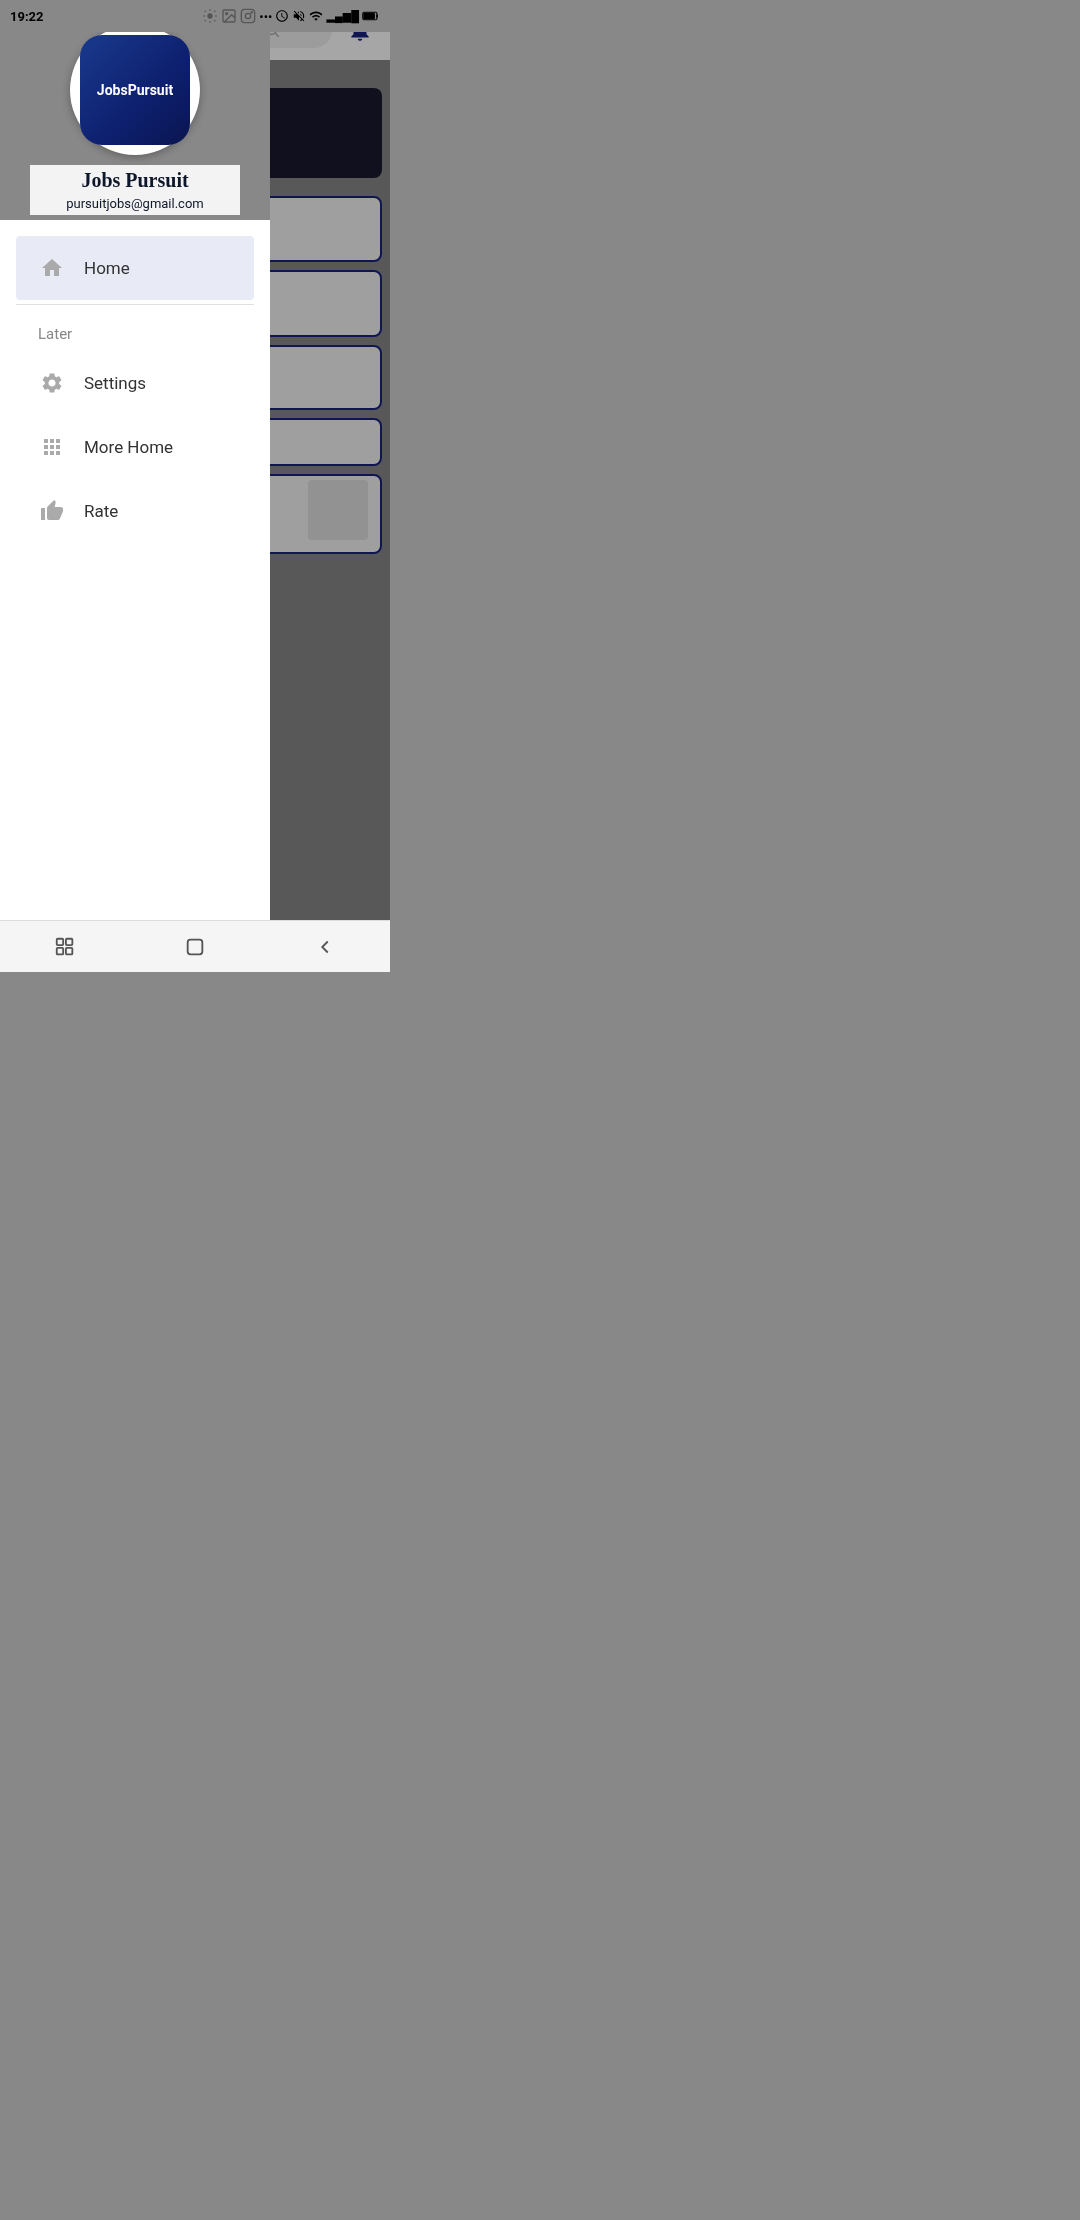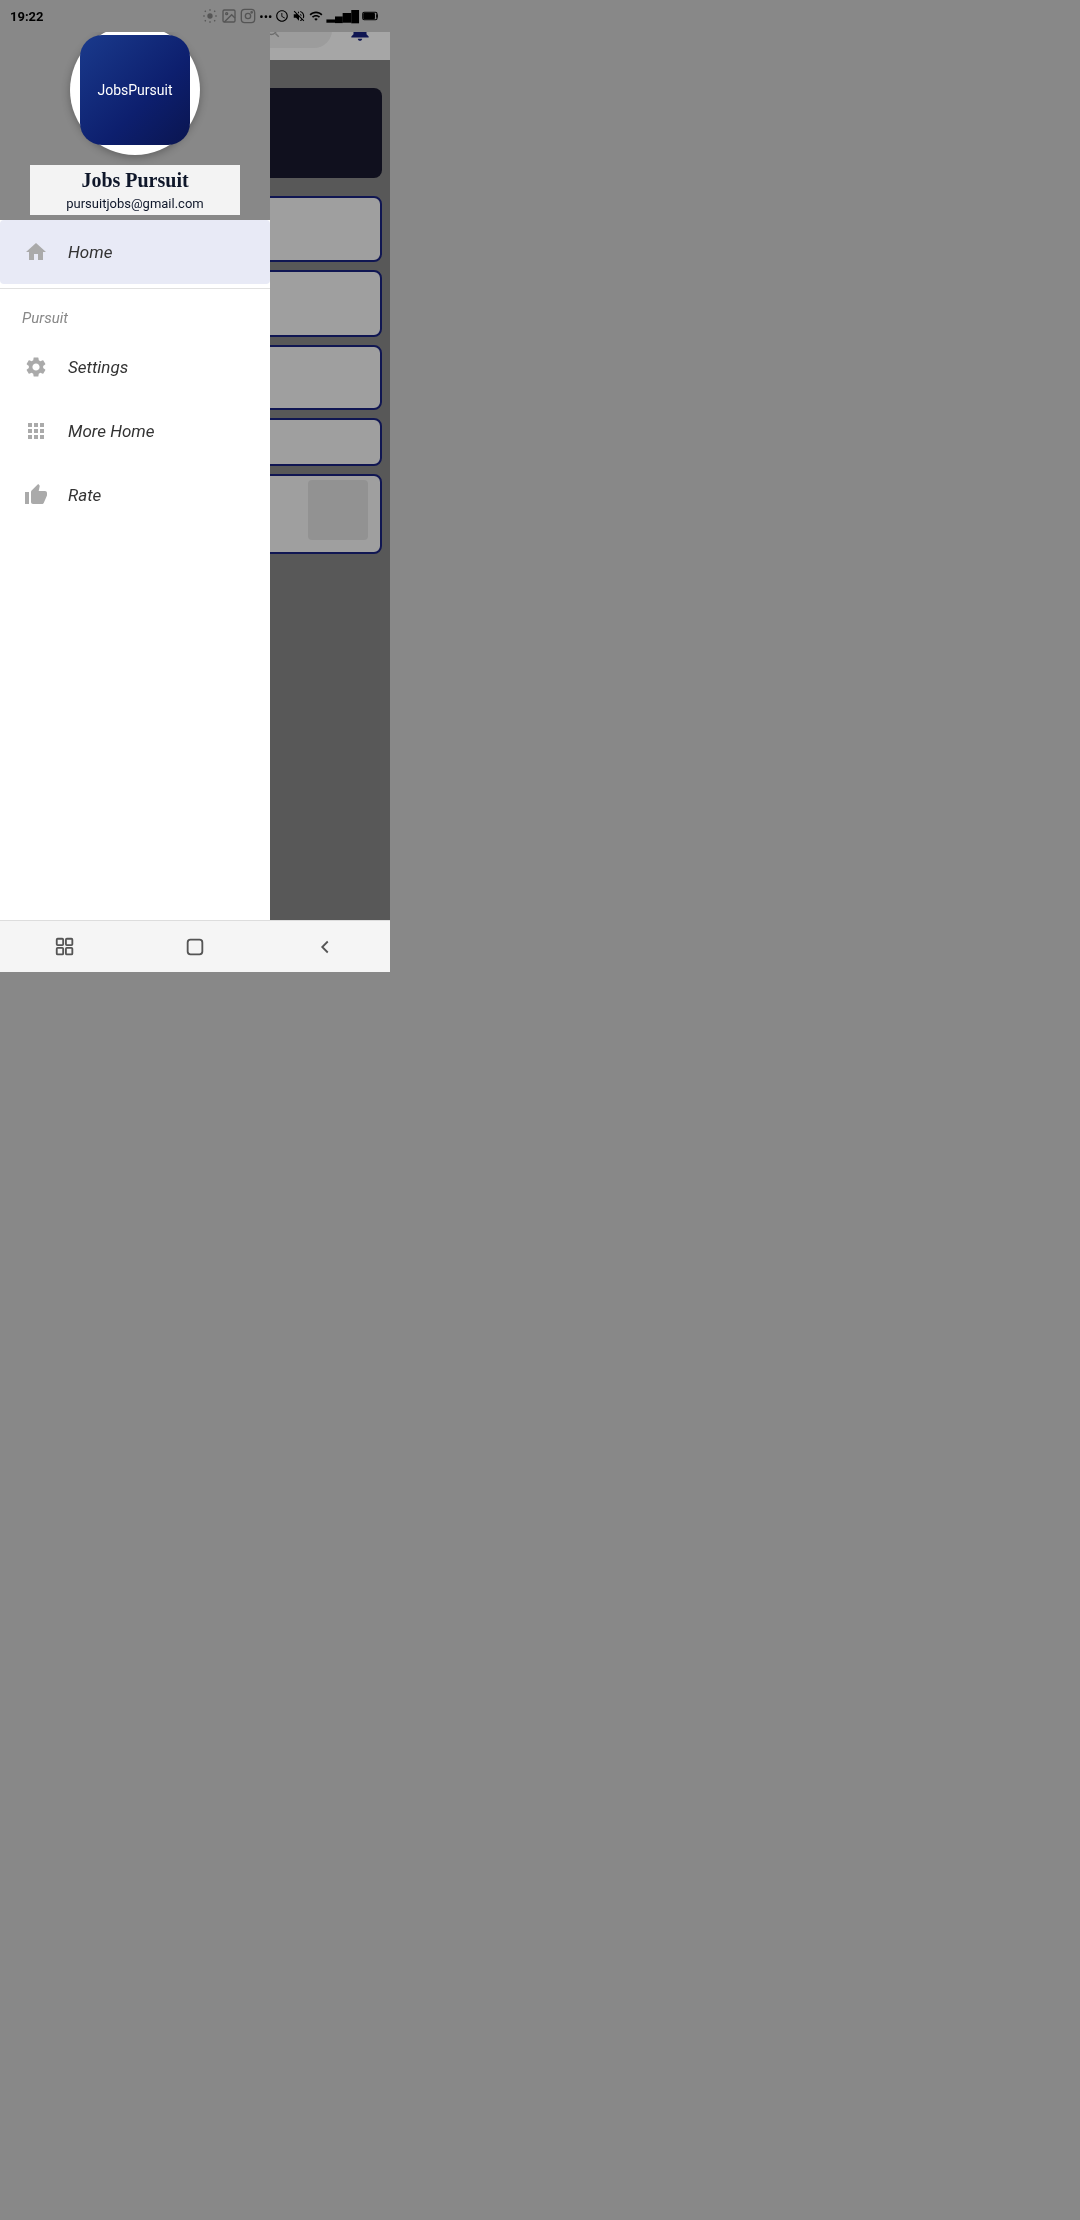--- a/index.html
+++ b/index.html
@@ -178,21 +178,21 @@
       border-radius: 22px;
       background: linear-gradient(135deg, #1a3a8c 0%, #0d1f6e 60%, #0a1550 100%);
       display: flex;
       align-items: center;
       justify-content: center;
     }
 
     .app-logo-text {
       color: #fff;
       font-size: 14px;
-      font-weight: normal;
+      font-weight: bold;
       text-align: right;
       line-height: 1.3;
     }
 
     .drawer-user-info {
       width: 210px;
       background: rgba(255,255,255,0.9);
       padding: 4px 10px;
       text-align: center;
     }
@@ -207,23 +207,22 @@
     .drawer-user-email {
       font-size: 13px;
       color: #0f172a;
       margin-top: 4px;
     }
 
     
     .drawer-menu {
       flex: 1;
       background: #fff;
-      padding: 0;
+      padding: 16px;
       overflow-y: auto;
-      font-style: italic;
     }
 
     .menu-item {
       display: flex;
       align-items: center;
       padding: 18px 22px;
       gap: 18px;
       cursor: pointer;
       border-radius: 4px;
     }
@@ -399,21 +398,21 @@
             <path d="M10 20v-6h4v6h5v-8h3L12 3 2 12h3v8z"></path>
           </svg>
         </div>
         <span class="menu-label">Home</span>
       </div>
 
 
 
       <div class="menu-divider"></div>
 
-      <div class="menu-section-label">Pursuit</div>
+      <div class="menu-section-label">Later</div>
 
       <div class="menu-item">
         <div class="menu-icon">
           <svg width="24" height="24" viewBox="0 0 24 24" fill="#aaa">
             <path d="M19.14 12.94c.04-.3.06-.61.06-.94 0-.32-.02-.64-.07-.94l2.03-1.58a.49.49 0 00.12-.61l-1.92-3.32a.488.488 0 00-.59-.22l-2.39.96c-.5-.38-1.03-.7-1.62-.94l-.36-2.54a.484.484 0 00-.48-.41h-3.84c-.24 0-.43.17-.47.41l-.36 2.54c-.59.24-1.13.57-1.62.94l-2.39-.96c-.22-.08-.47 0-.59.22L2.74 8.87a.48.48 0 00.12.61l2.03 1.58c-.05.3-.09.63-.09.94s.02.64.07.94l-2.03 1.58a.49.49 0 00-.12.61l1.92 3.32c.12.22.37.29.59.22l2.39-.96c.5.38 1.03.7 1.62.94l.36 2.54c.05.24.24.41.48.41h3.84c.24 0 .44-.17.47-.41l.36-2.54c.59-.24 1.13-.56 1.62-.94l2.39.96c.22.08.47 0 .59-.22l1.92-3.32a.49.49 0 00-.12-.61l-2.01-1.58zM12 15.6c-1.98 0-3.6-1.62-3.6-3.6s1.62-3.6 3.6-3.6 3.6 1.62 3.6 3.6-1.62 3.6-3.6 3.6z"></path>
           </svg>
         </div>
         <span class="menu-label">Settings</span>
       </div>
 

